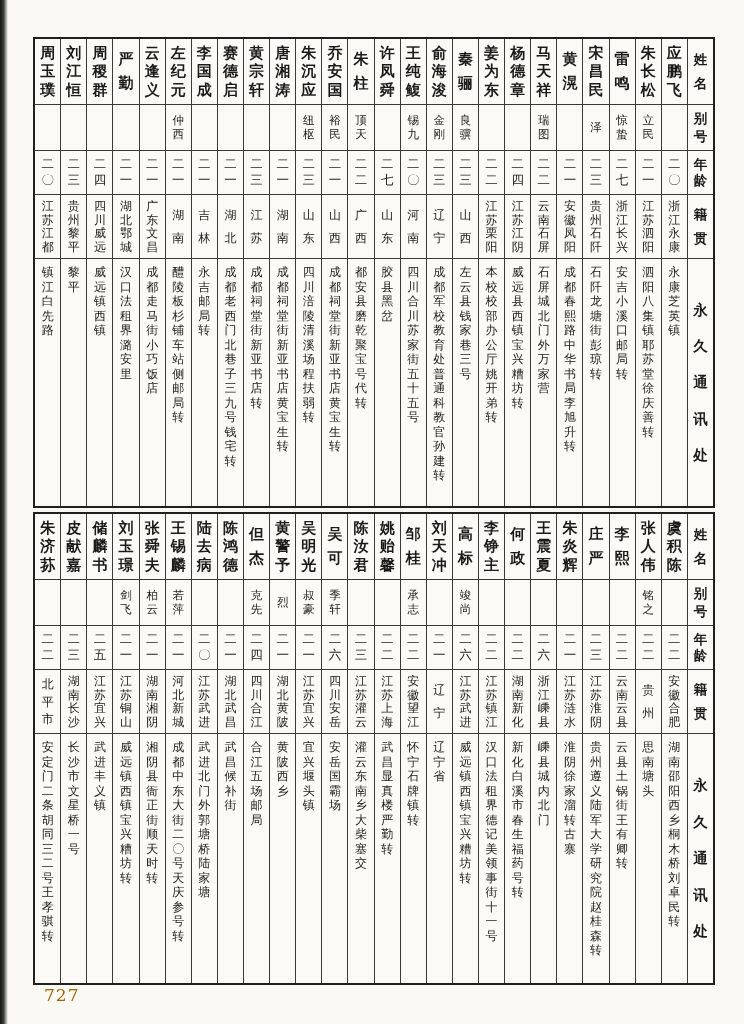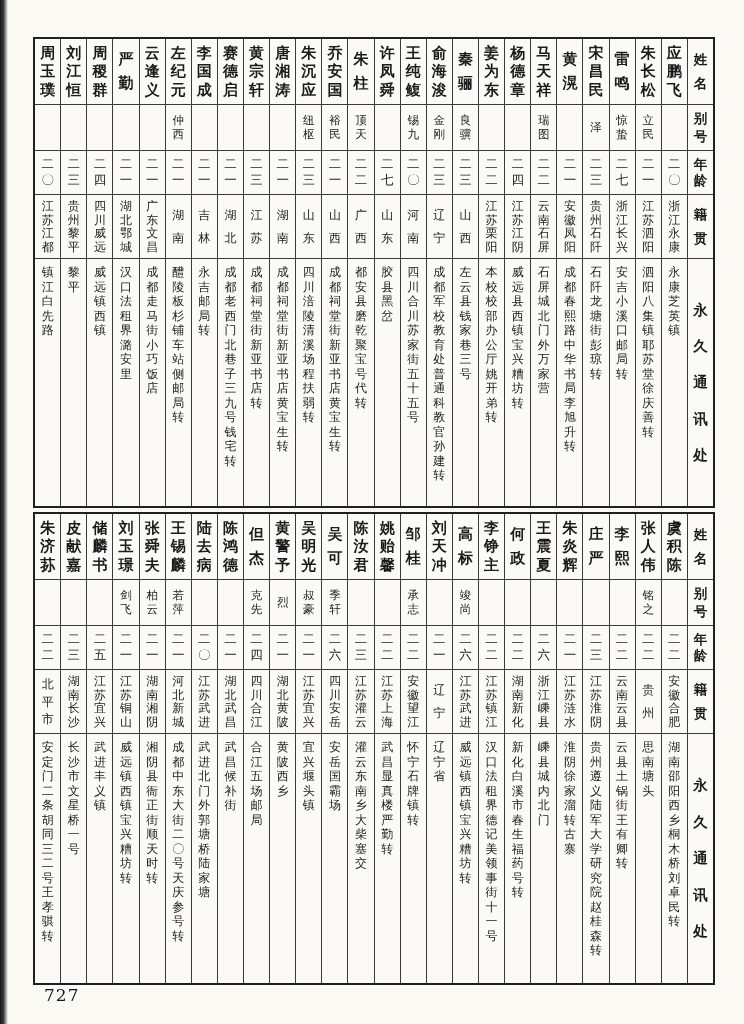--- a/index.html
+++ b/index.html
@@ -41,21 +41,21 @@
   .c-age{height:44px;justify-content:space-evenly;font-size:12.5px;padding:4px 0;box-sizing:border-box;}
   .c-native{height:64px;justify-content:space-evenly;font-size:12px;padding:3px 0;box-sizing:border-box;}
   .c-address{flex:1;justify-content:flex-start;gap:2.5px;font-size:12px;padding-top:7px;box-sizing:border-box;}
   .cell:last-child{border-bottom:none;}
   .header-col .cell{font-weight:bold;font-size:13.5px;}
   .header-col .c-alias,.header-col .c-age{justify-content:space-evenly;gap:0;}
   .header-col .c-address{justify-content:space-evenly;gap:0;padding:22px 0;font-size:14.5px;}
   .page-num{
     position:absolute;left:44px;top:985px;
     font-family:"DejaVu Serif",serif;
-    font-size:17px;color:#0f172a;letter-spacing:1px;
+    font-size:17px;color:#a16207;letter-spacing:1px;
   }
 </style>
 </head>
 <body>
 
 <div class="page">
   <div class="scan-edge"></div>
 
   <div class="dir-table" id="table-top">
   <div class="col header-col">

